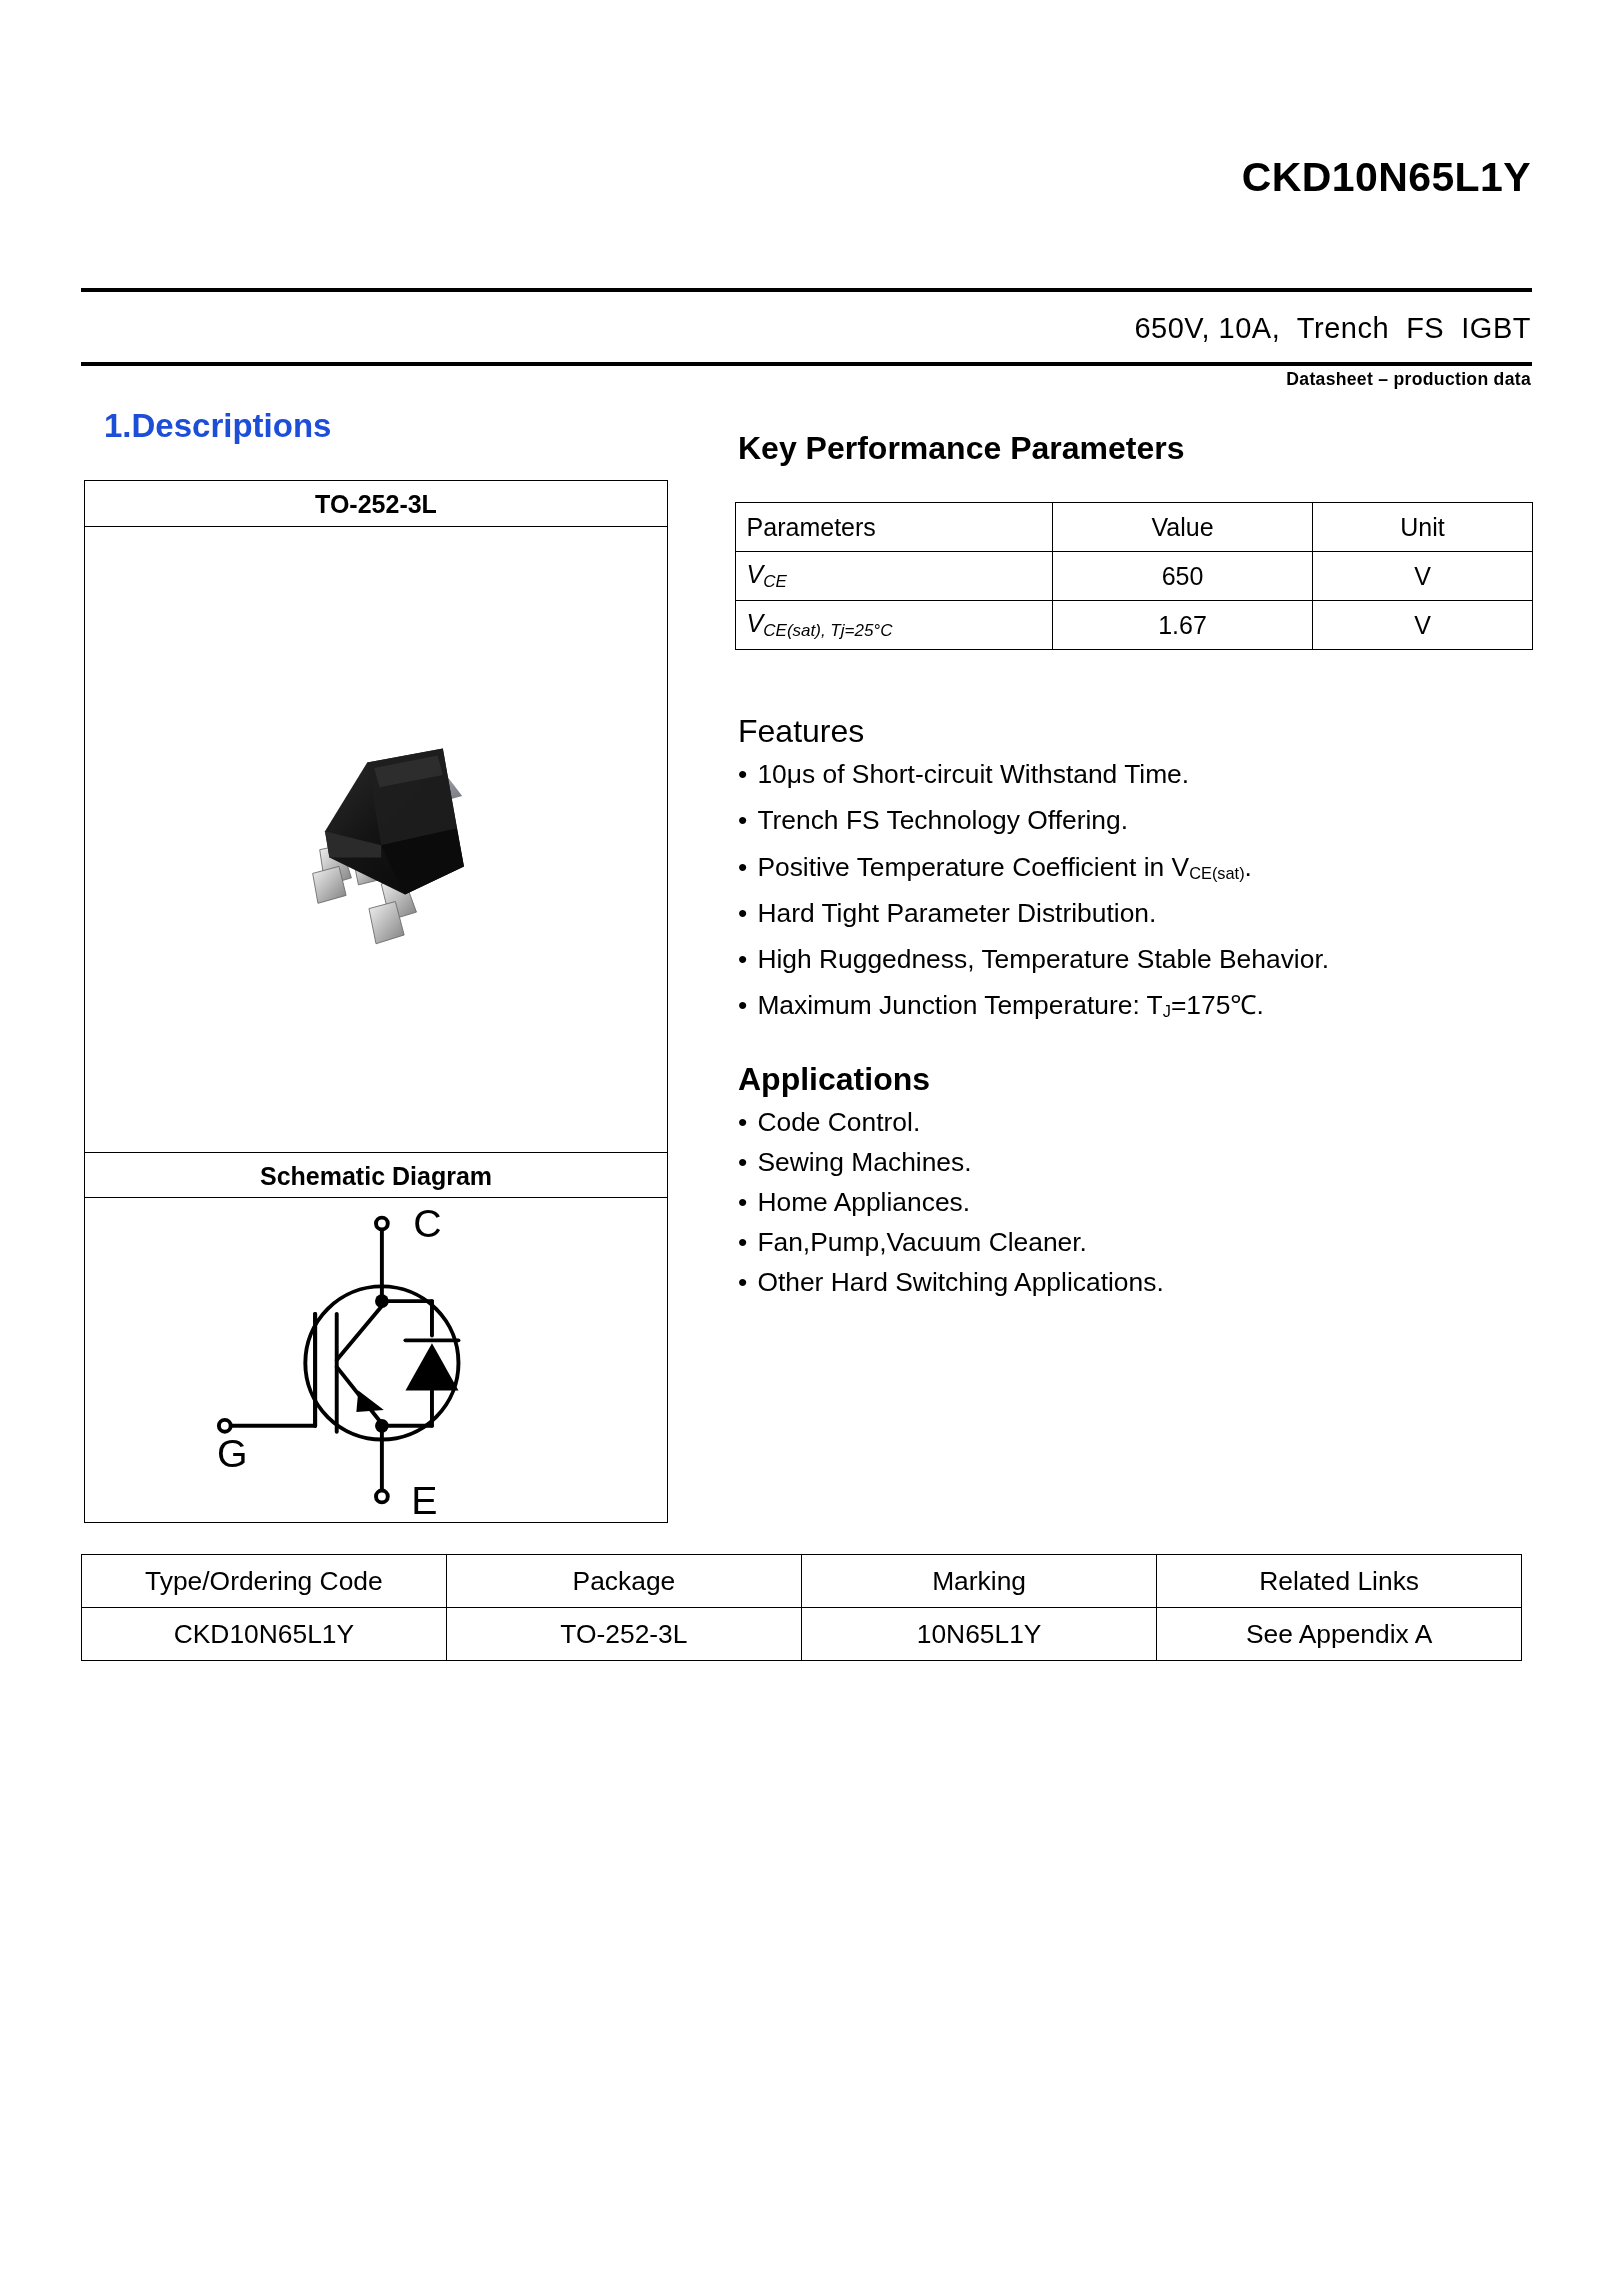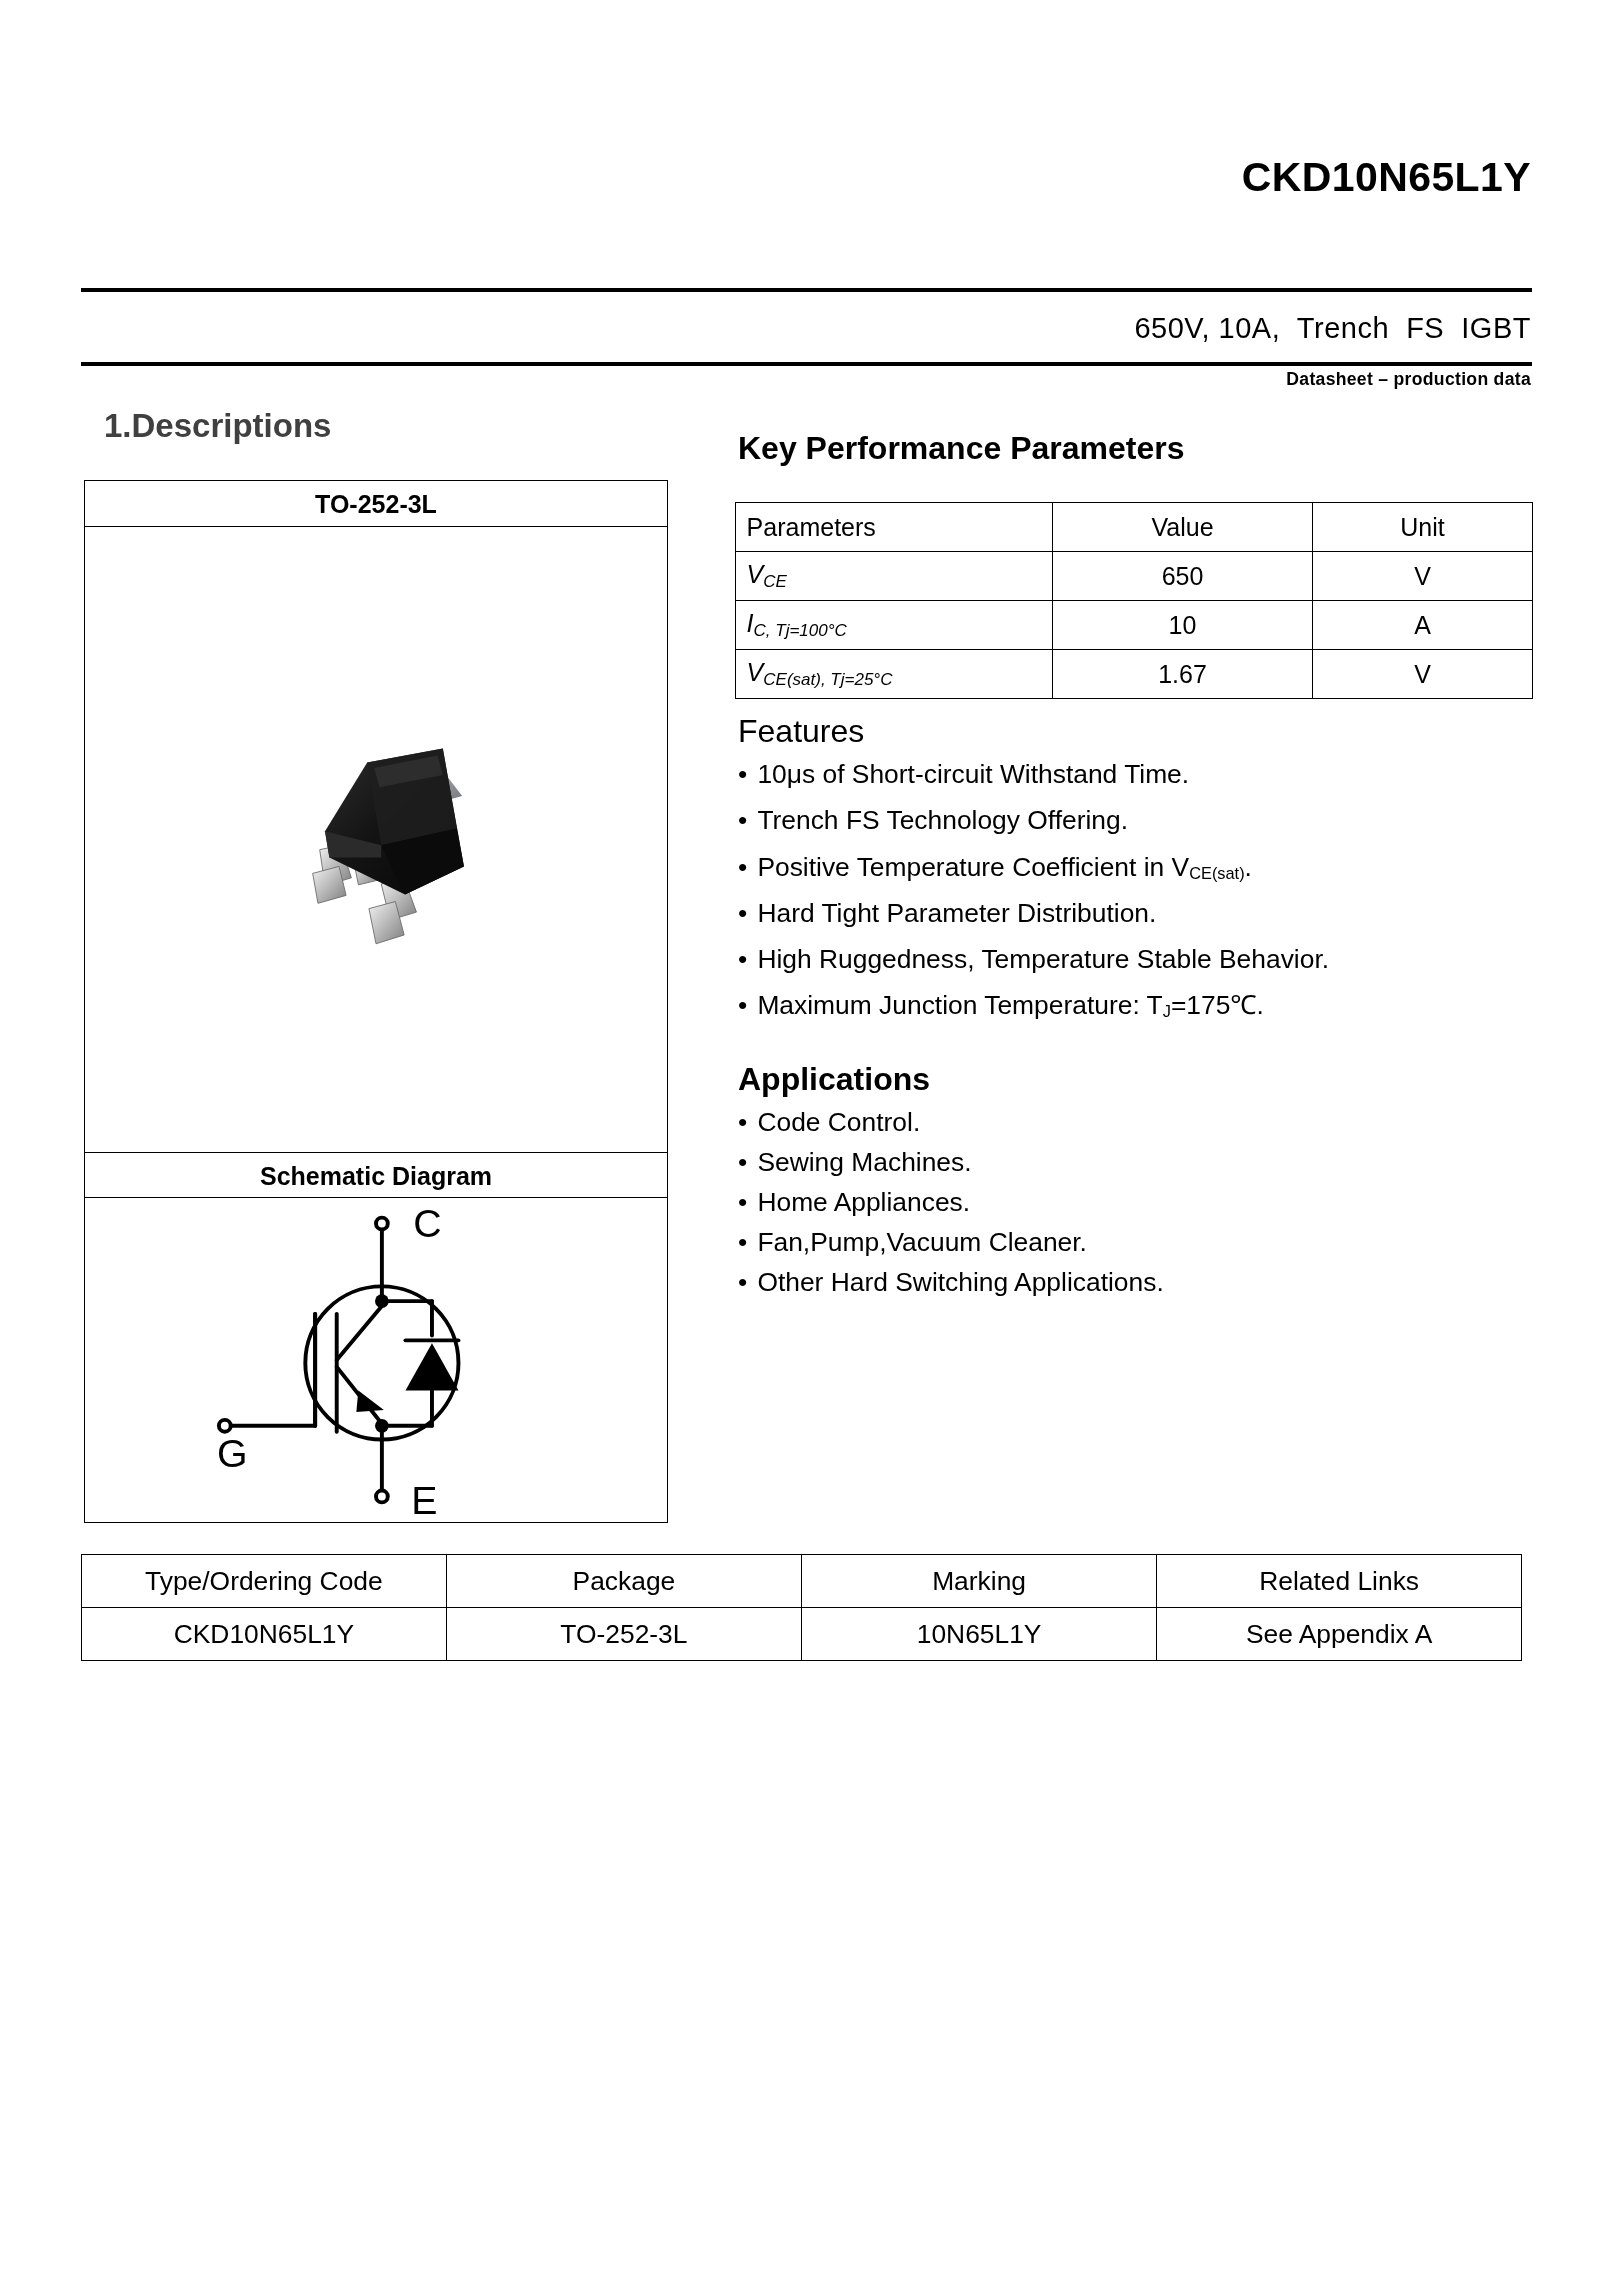--- a/index.html
+++ b/index.html
@@ -52,21 +52,21 @@
     letter-spacing: 0.3px;
   }
 
   
   #descriptions-heading {
     position: absolute;
     top: 407px;
     left: 104px;
     font-size: 33px;
     font-weight: bold;
-    color: #404040;
+    color: #1d4ed8;
   }
 
   
   #desc-box {
     position: absolute;
     left: 84px;
     top: 480px;
     width: 584px;
     height: 1043px;
     border: 1.8px solid #000;
@@ -314,25 +314,20 @@
     <td class="col-param">Parameters</td>
     <td class="col-val">Value</td>
     <td class="col-unit">Unit</td>
   </tr>
   <tr>
     <td class="col-param"><span class="sym">V</span><span class="sub">CE</span></td>
     <td class="col-val">650</td>
     <td class="col-unit">V</td>
   </tr>
   <tr>
-    <td class="col-param"><span class="sym">I</span><span class="sub">C, Tj=100°C</span></td>
-    <td class="col-val">10</td>
-    <td class="col-unit">A</td>
-  </tr>
-  <tr>
     <td class="col-param"><span class="sym">V</span><span class="sub">CE(sat), Tj=25°C</span></td>
     <td class="col-val">1.67</td>
     <td class="col-unit">V</td>
   </tr>
 </tbody>
   </table>
 
 <div id="features-heading">Features</div>
 <div id="features-list">
   <div class="bullet-row"><span class="dot">•</span><span>10μs of Short-circuit Withstand Time.</span><span class="bsub"></span><span></span></div>

